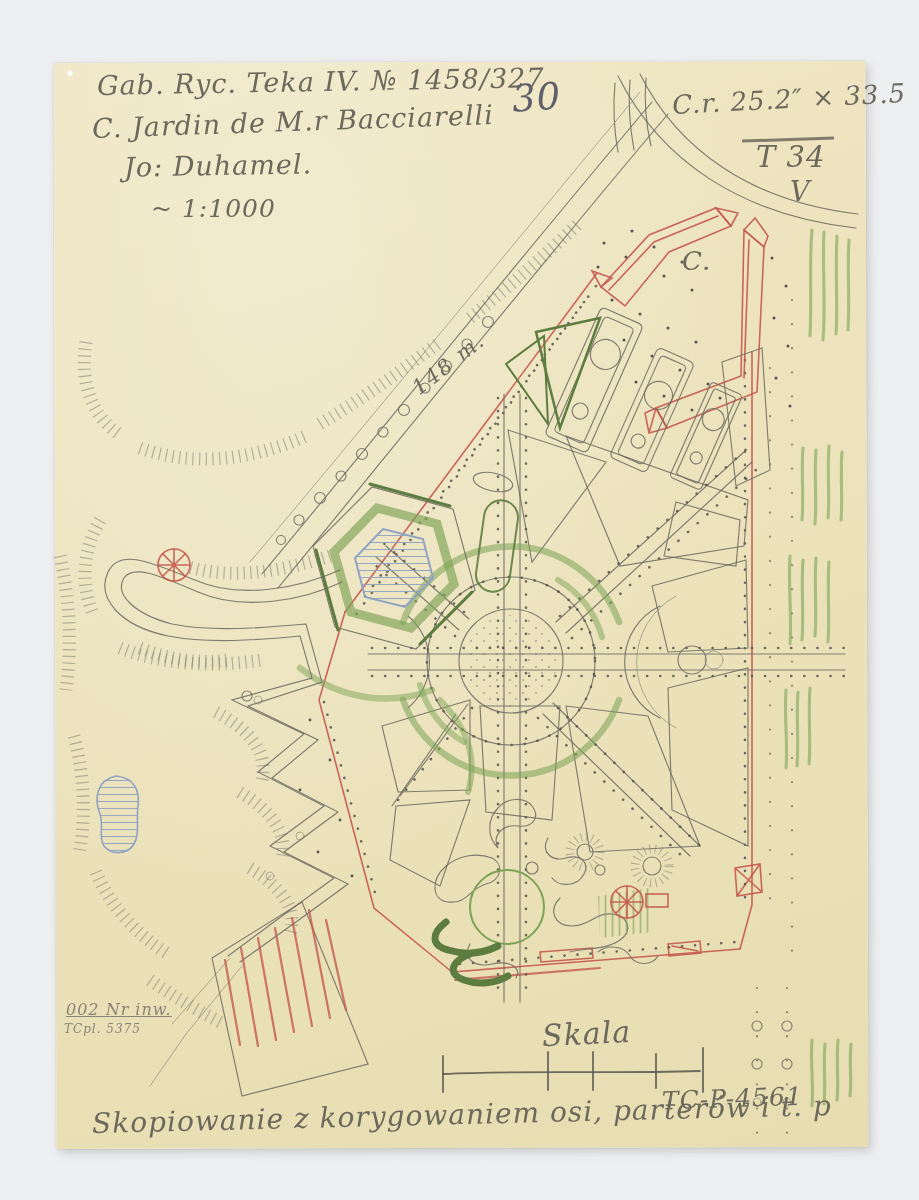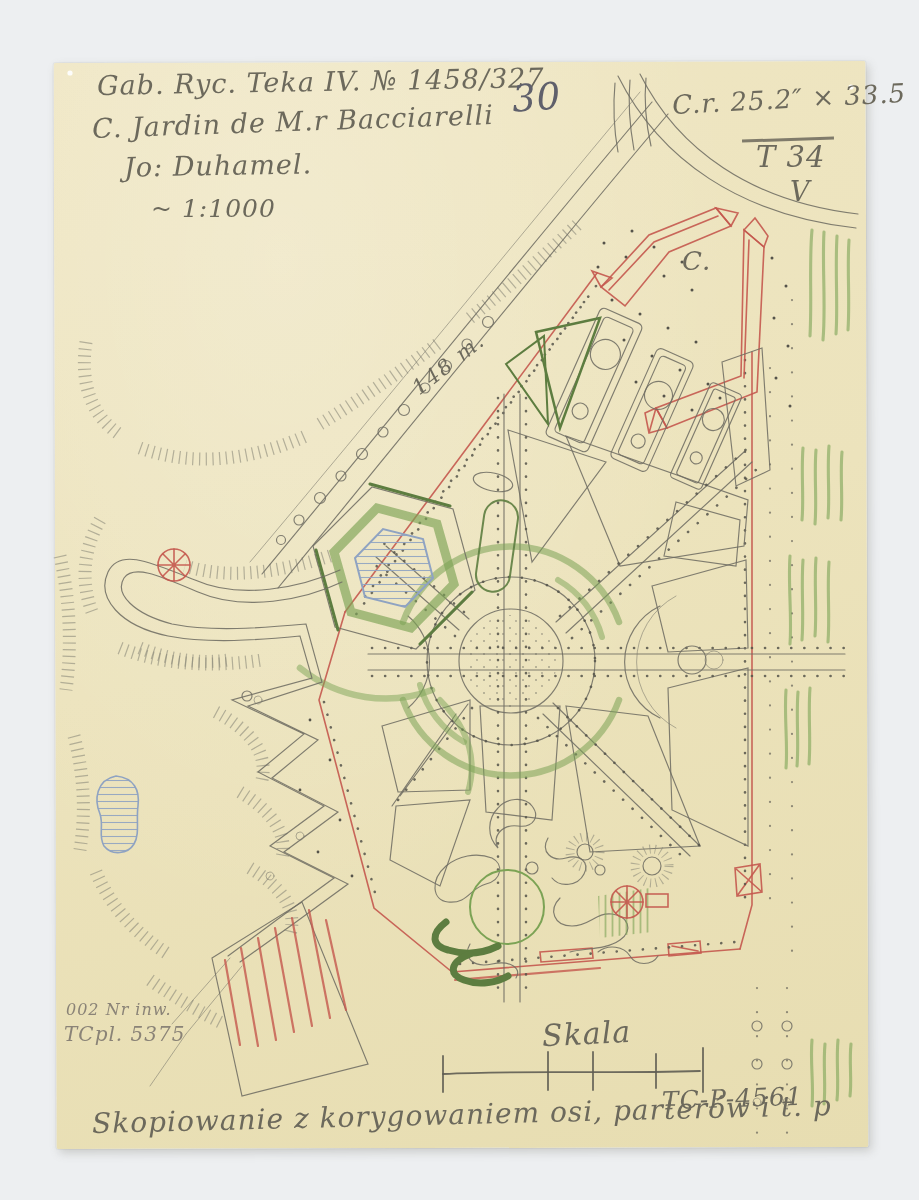--- a/index.html
+++ b/index.html
@@ -345,18 +345,18 @@
   <div class="hw" style="left:92px;top:106px;font-size:27px;transform:rotate(-2deg);">C. Jardin de M.r Bacciarelli</div>
   <div class="hw" style="left:124px;top:150px;font-size:27px;transform:rotate(-1deg);">Jo: Duhamel.</div>
   <div class="hw" style="left:151px;top:194px;font-size:25px;">~ 1:1000</div>
   <div class="hw" style="left:512px;top:76px;font-size:37px;color:#5f606b;transform:rotate(-4deg);">30</div>
   <div class="hw" style="left:672px;top:84px;font-size:26px;transform:rotate(-3deg);">C.r. 25.2″ × 33.5</div>
   <div style="position:absolute;left:742px;top:138px;width:92px;border-top:3px solid #6c695c;transform:rotate(-2deg);opacity:.85;"></div>
   <div class="hw" style="left:756px;top:140px;font-size:29px;">T 34</div>
   <div class="hw" style="left:790px;top:176px;font-size:27px;">V</div>
   <div class="hw" style="left:682px;top:246px;font-size:26px;">C.</div>
   <div class="hw" style="left:406px;top:352px;font-size:21px;transform:rotate(-38deg);letter-spacing:2px;">148 m.</div>
-  <div class="hw" style="left:66px;top:1000px;font-size:16px;color:#8a8377;">002 Nr inw.</div>
-  <div class="hw" style="left:64px;top:1022px;font-size:20px;color:#8a8377;">TCpl. 5375</div>
+  <div class="hw" style="left:66px;top:1000px;font-size:16px;color:#8a8377;text-decoration:underline;">002 Nr inw.</div>
+  <div class="hw" style="left:64px;top:1022px;font-size:12px;color:#8a8377;">TCpl. 5375</div>
   <div class="hw" style="left:542px;top:1016px;font-size:30px;transform:rotate(-3deg);">Skala</div>
   <div class="hw" style="left:662px;top:1084px;font-size:25px;transform:rotate(-2deg);">TC-P-4561</div>
   <div class="hw" style="left:92px;top:1098px;font-size:28px;transform:rotate(-1.4deg);">Skopiowanie z korygowaniem osi, parterów i t. p</div>
 </div>
 
 </body></html>

